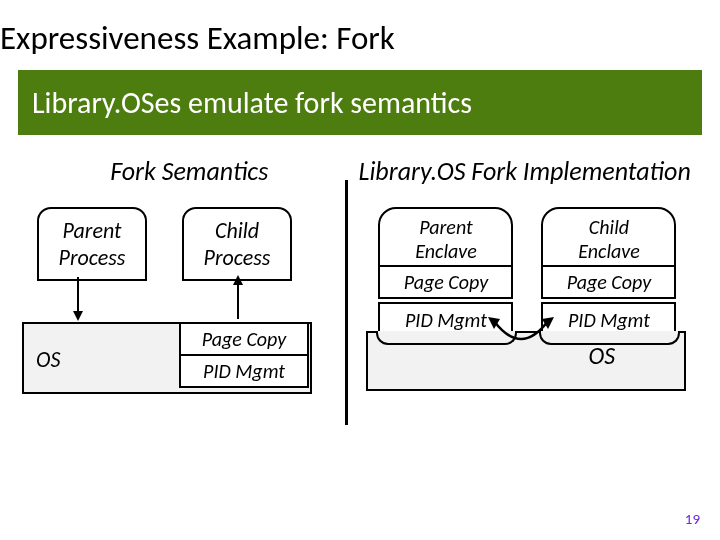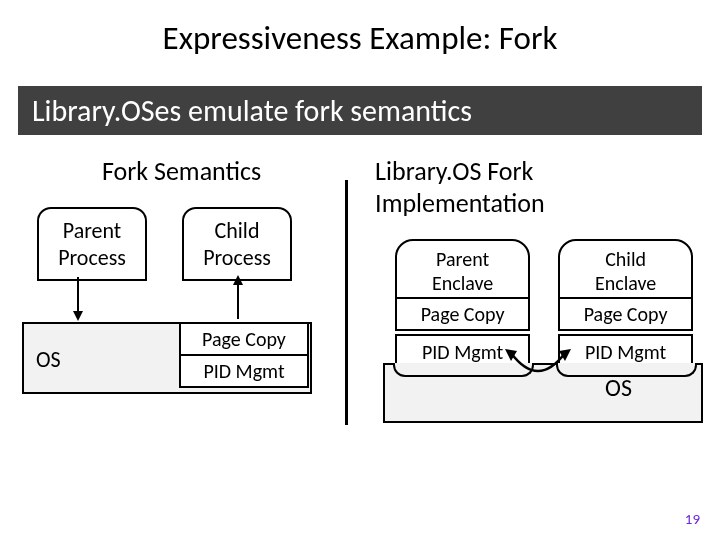--- a/index.html
+++ b/index.html
@@ -5,44 +5,43 @@
   * { margin: 0; padding: 0; box-sizing: border-box; }
   body {
     width: 720px;
     height: 540px;
     font-family: Calibri, Arial, sans-serif;
     background: #fff;
     position: relative;
     color: #000;
   }
   .title {
-    text-align: center;
     font-size: 33px;
     font-weight: 400;
     padding: 18px 0 12px 0;
   }
   .banner {
-    background: #404040;
+    background: #4d7c0f;
     color: #fff;
     font-size: 30px;
-    padding: 6px 14px;
-    margin: 16px 18px 20px 18px;
+    padding: 14px 14px;
+    margin: 0 18px 20px 18px;
   }
   .columns {
     display: flex;
     padding: 0 22px;
+    font-style: italic;
   }
   .col-left {
     width: 48%;
     position: relative;
   }
   .col-right {
     width: 52%;
     position: relative;
-    margin-left: 32px;
   }
   .divider {
     position: absolute;
     left: 345px;
     top: 180px;
     width: 3px;
     height: 245px;
     background: #000;
   }
   .subhead {

